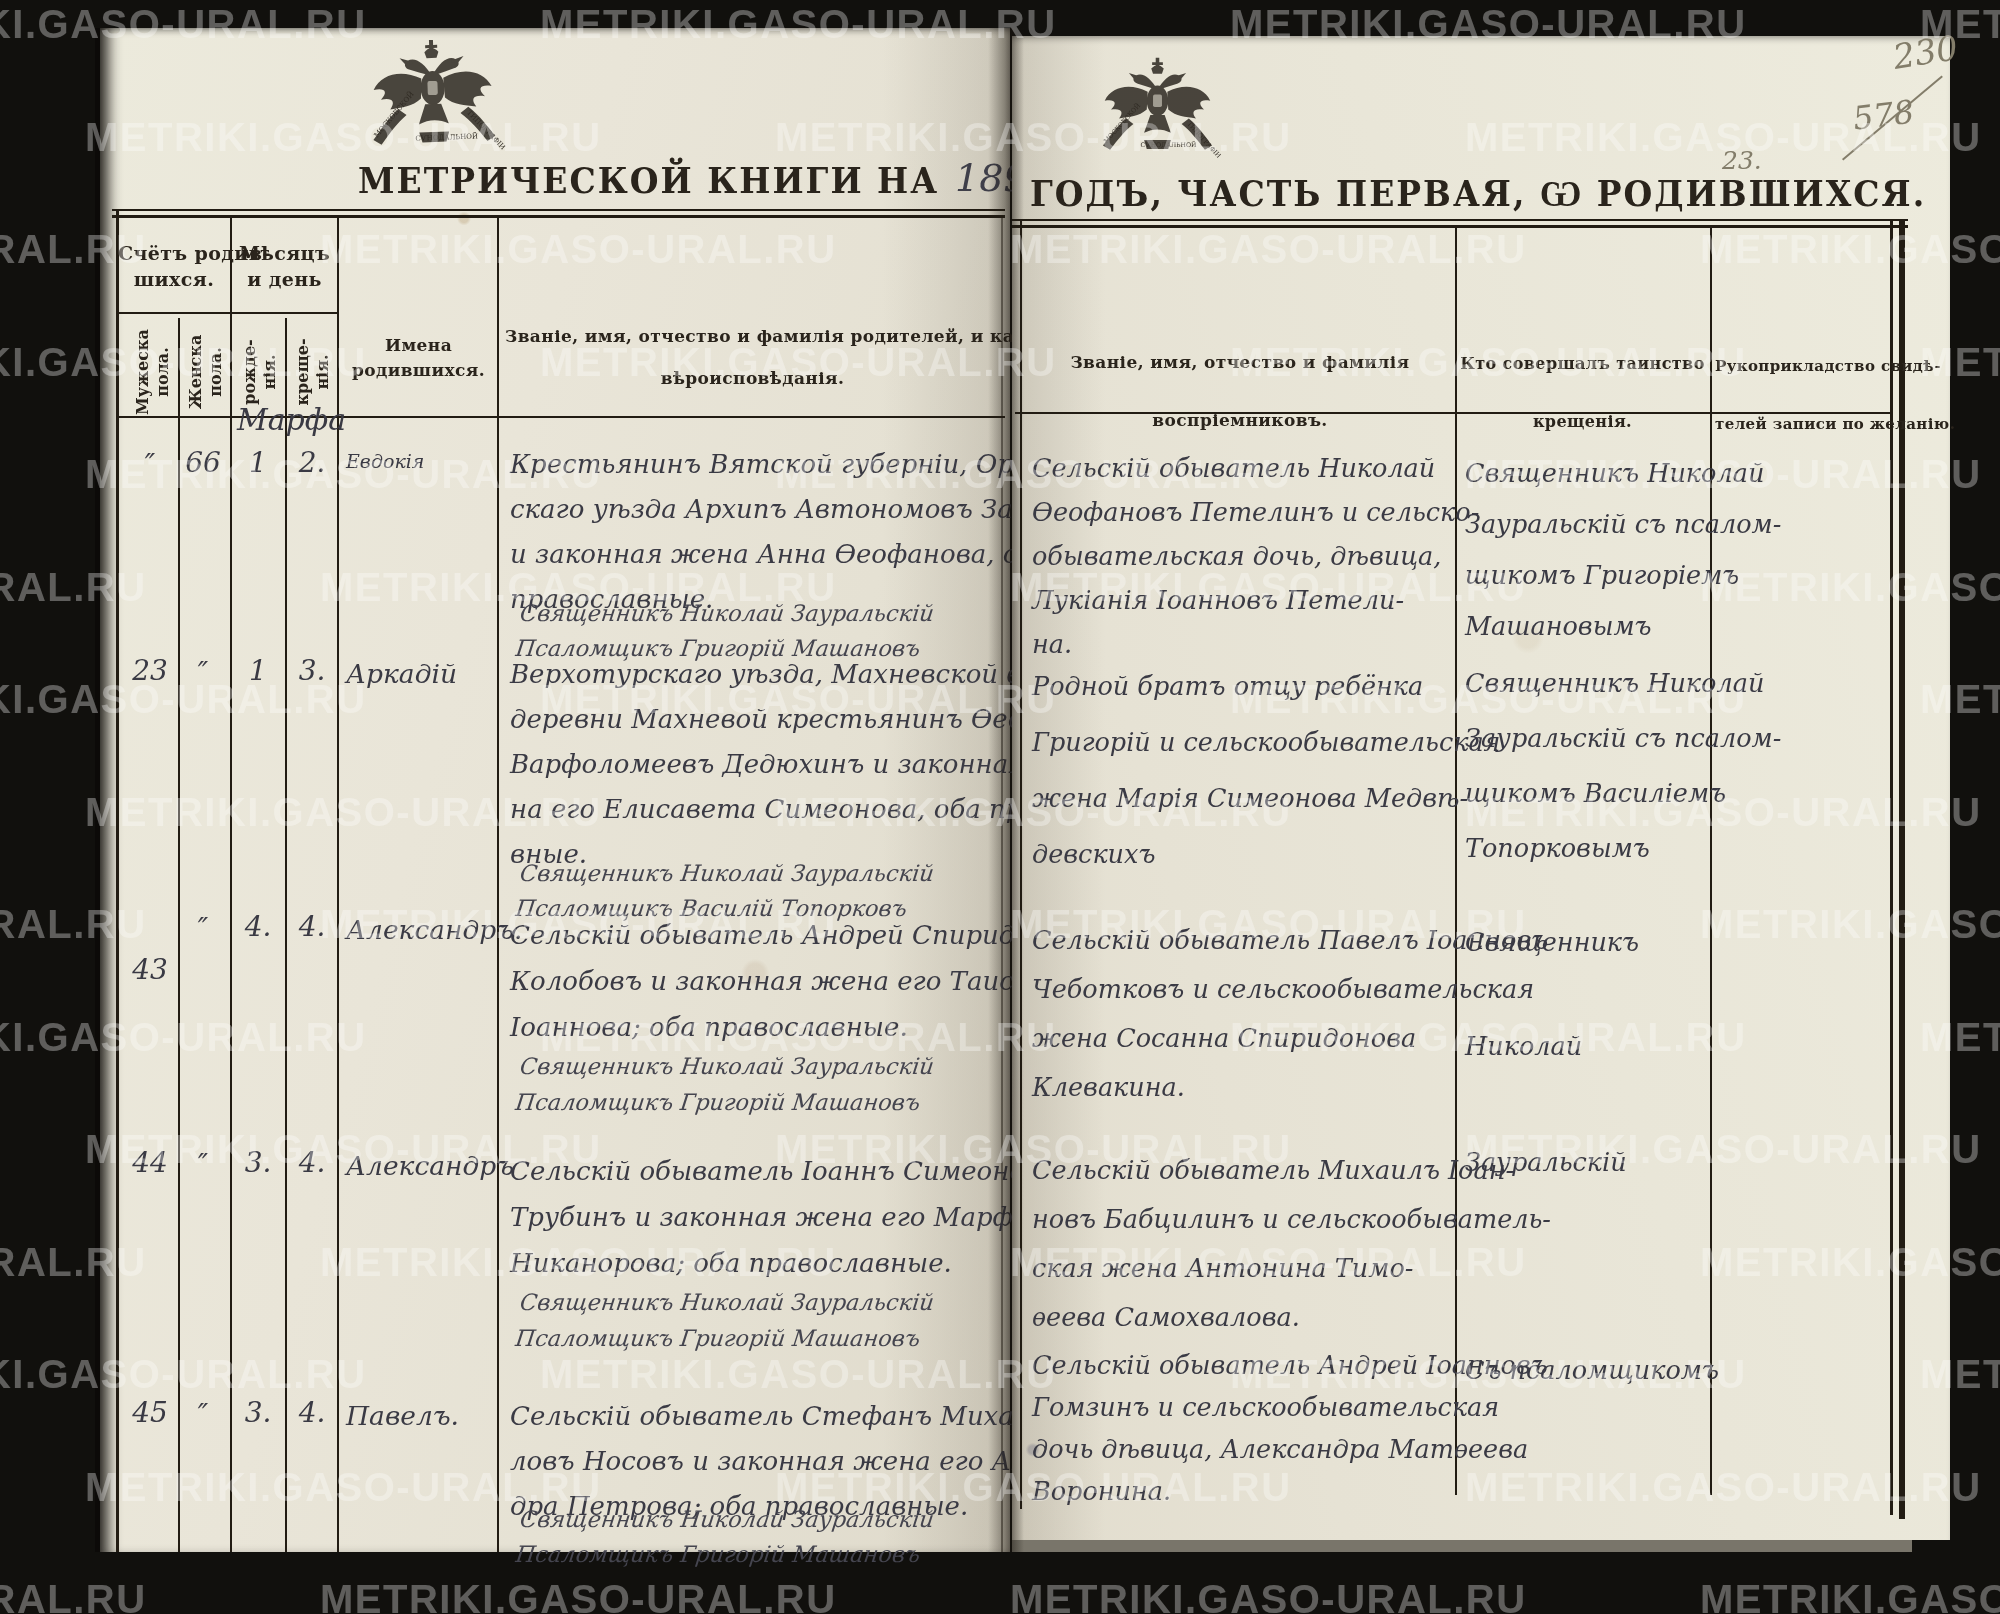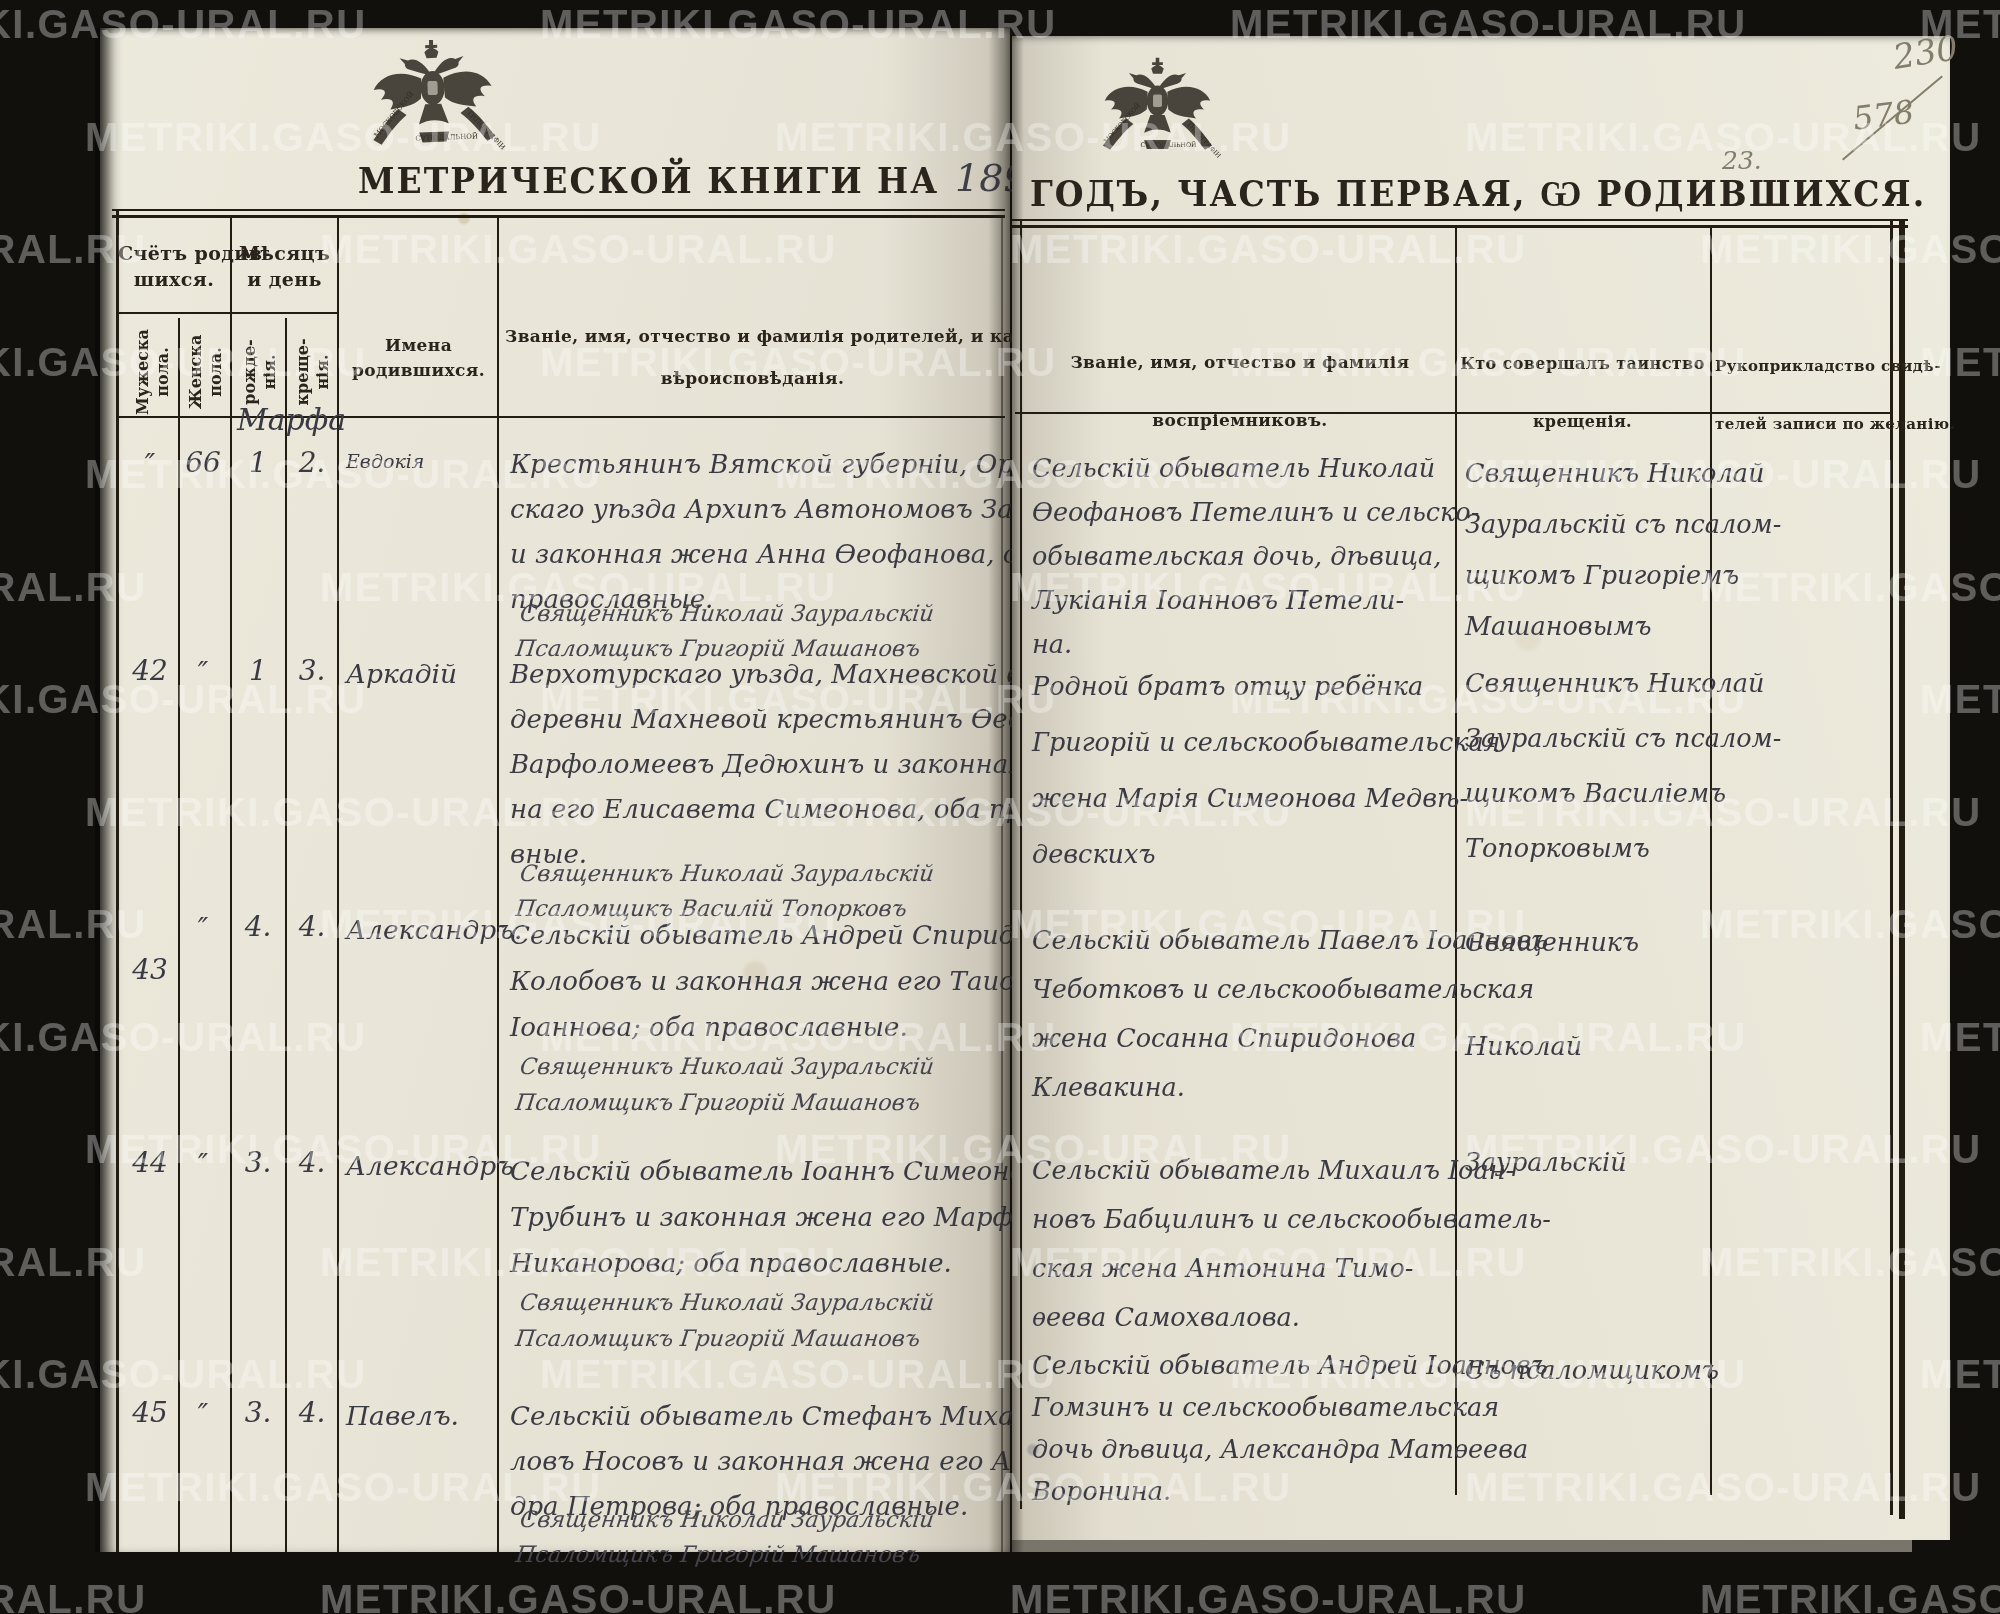--- a/index.html
+++ b/index.html
@@ -130,21 +130,21 @@
     <div class="abs hw hw-num" style="left:136px; top:418px; width:44px;">1</div>
     <div class="abs hw hw-num" style="left:190px; top:418px; width:44px;">2.</div>
     <div class="abs hw" style="left:246px; top:422px; width:152px; font-size:19px;">Евдокія</div>
     <div class="abs hw" style="left:410px; top:414px; width:492px; font-size:26px; line-height:45px;">Крестьянинъ Вятской губерніи, Орлов-
 скаго уѣзда Архипъ Автономовъ Замятинъ
 и законная жена Анна Ѳеофанова, оба
 православные.</div>
     <div class="abs hw sig" style="left:418px; top:568px; width:480px; font-size:22.5px; line-height:35px;">Священникъ Николай Зауральскій
 Псаломщикъ Григорій Машановъ</div>
 
-    <div class="abs hw hw-num" style="left:28px; top:626px; width:44px;">42</div>
+    <div class="abs hw hw-num" style="left:28px; top:626px; width:44px;">23</div>
     <div class="abs hw hw-num" style="left:80px; top:628px; width:46px;">″</div>
     <div class="abs hw hw-num" style="left:136px; top:626px; width:44px;">1</div>
     <div class="abs hw hw-num" style="left:190px; top:626px; width:44px;">3.</div>
     <div class="abs hw" style="left:246px; top:630px; width:152px; font-size:26.5px;">Аркадій</div>
     <div class="abs hw" style="left:410px; top:624px; width:492px; font-size:26px; line-height:45px;">Верхотурскаго уѣзда, Махневской волости,
 деревни Махневой крестьянинъ Ѳеодоръ
 Варфоломеевъ Дедюхинъ и законная же-
 на его Елисавета Симеонова, оба правосла-
 вные.</div>
     <div class="abs hw sig" style="left:418px; top:828px; width:480px; font-size:22.5px; line-height:35px;">Священникъ Николай Зауральскій

